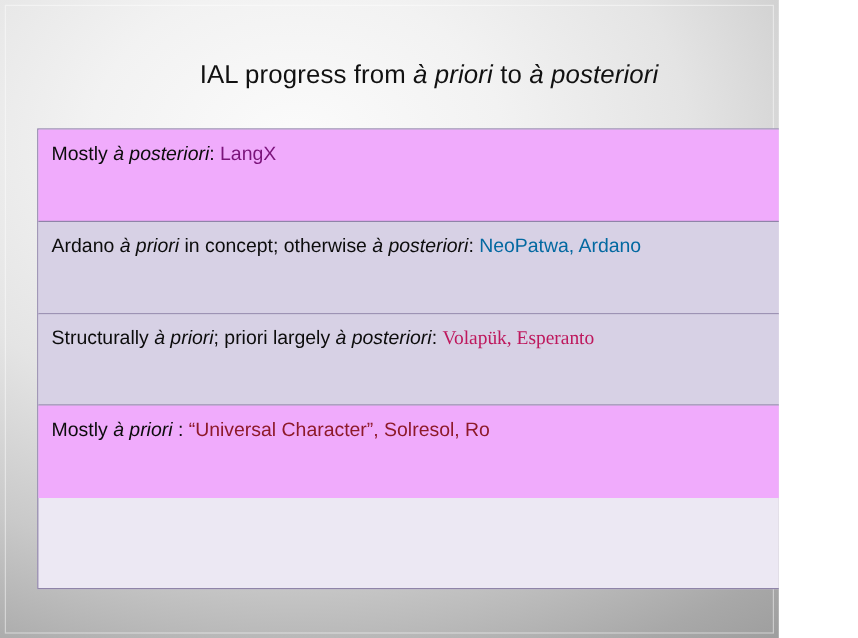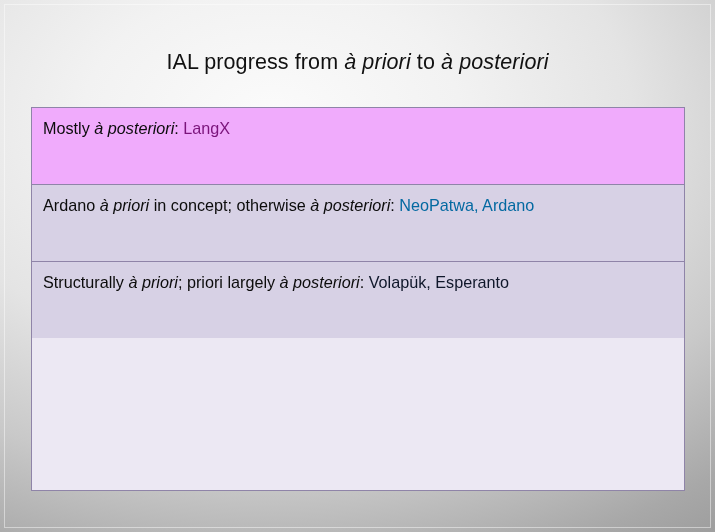--- a/index.html
+++ b/index.html
@@ -8,21 +8,21 @@
   }
   body {
     width: 715px;
     height: 532px;
     overflow: hidden;
     font-family: "Liberation Sans", sans-serif;
   }
 
   #slide {
     position: relative;
-    width: 715px;
+    width: 649px;
     height: 532px;
     box-sizing: border-box;
     background:
       radial-gradient(ellipse 120% 110% at 38% 22%,
         #fbfbfb 0%,
         #f2f2f2 22%,
         #e4e4e4 42%,
         #c9c9c9 62%,
         #a8a8a8 80%,
         #8e8e8e 100%);
@@ -108,17 +108,20 @@
   </div>
 
   <div id="matrix">
       <div class="matrix-row tint-light">
         <div class="row-text"><span>Mostly </span><em>à posteriori</em><span>:  </span><span class="row-examples" style="color: rgb(123, 20, 123);">LangX</span></div>
       </div>
       <div class="matrix-row tint-dark">
         <div class="row-text"><span>Ardano </span><em>à priori</em><span> in concept; otherwise </span><em>à posteriori</em><span>:  </span><span class="row-examples" style="color: #0369a1;">NeoPatwa, Ardano</span></div>
       </div>
       <div class="matrix-row tint-dark">
-        <div class="row-text"><span>Structurally </span><em>à priori</em><span>; priori largely </span><em>à posteriori</em><span>:  </span><span class="row-examples" style="color: #0f172a;">Volapük, Esperanto</span></div>
+        <div class="row-text"><span>Structurally </span><em>à priori</em><span>; priori largely </span><em>à posteriori</em><span>:  </span><span class="row-examples" style="color: #be185d; font-family: Liberation Serif, serif;">Volapük, Esperanto</span></div>
+      </div>
+      <div class="matrix-row tint-light">
+        <div class="row-text"><span>Mostly </span><em>à priori</em><span> :  </span><span class="row-examples" style="color: rgb(142, 26, 42);">“Universal Character”, Solresol, Ro</span></div>
       </div>
     </div>
 
 </div>
 
 </body></html>

